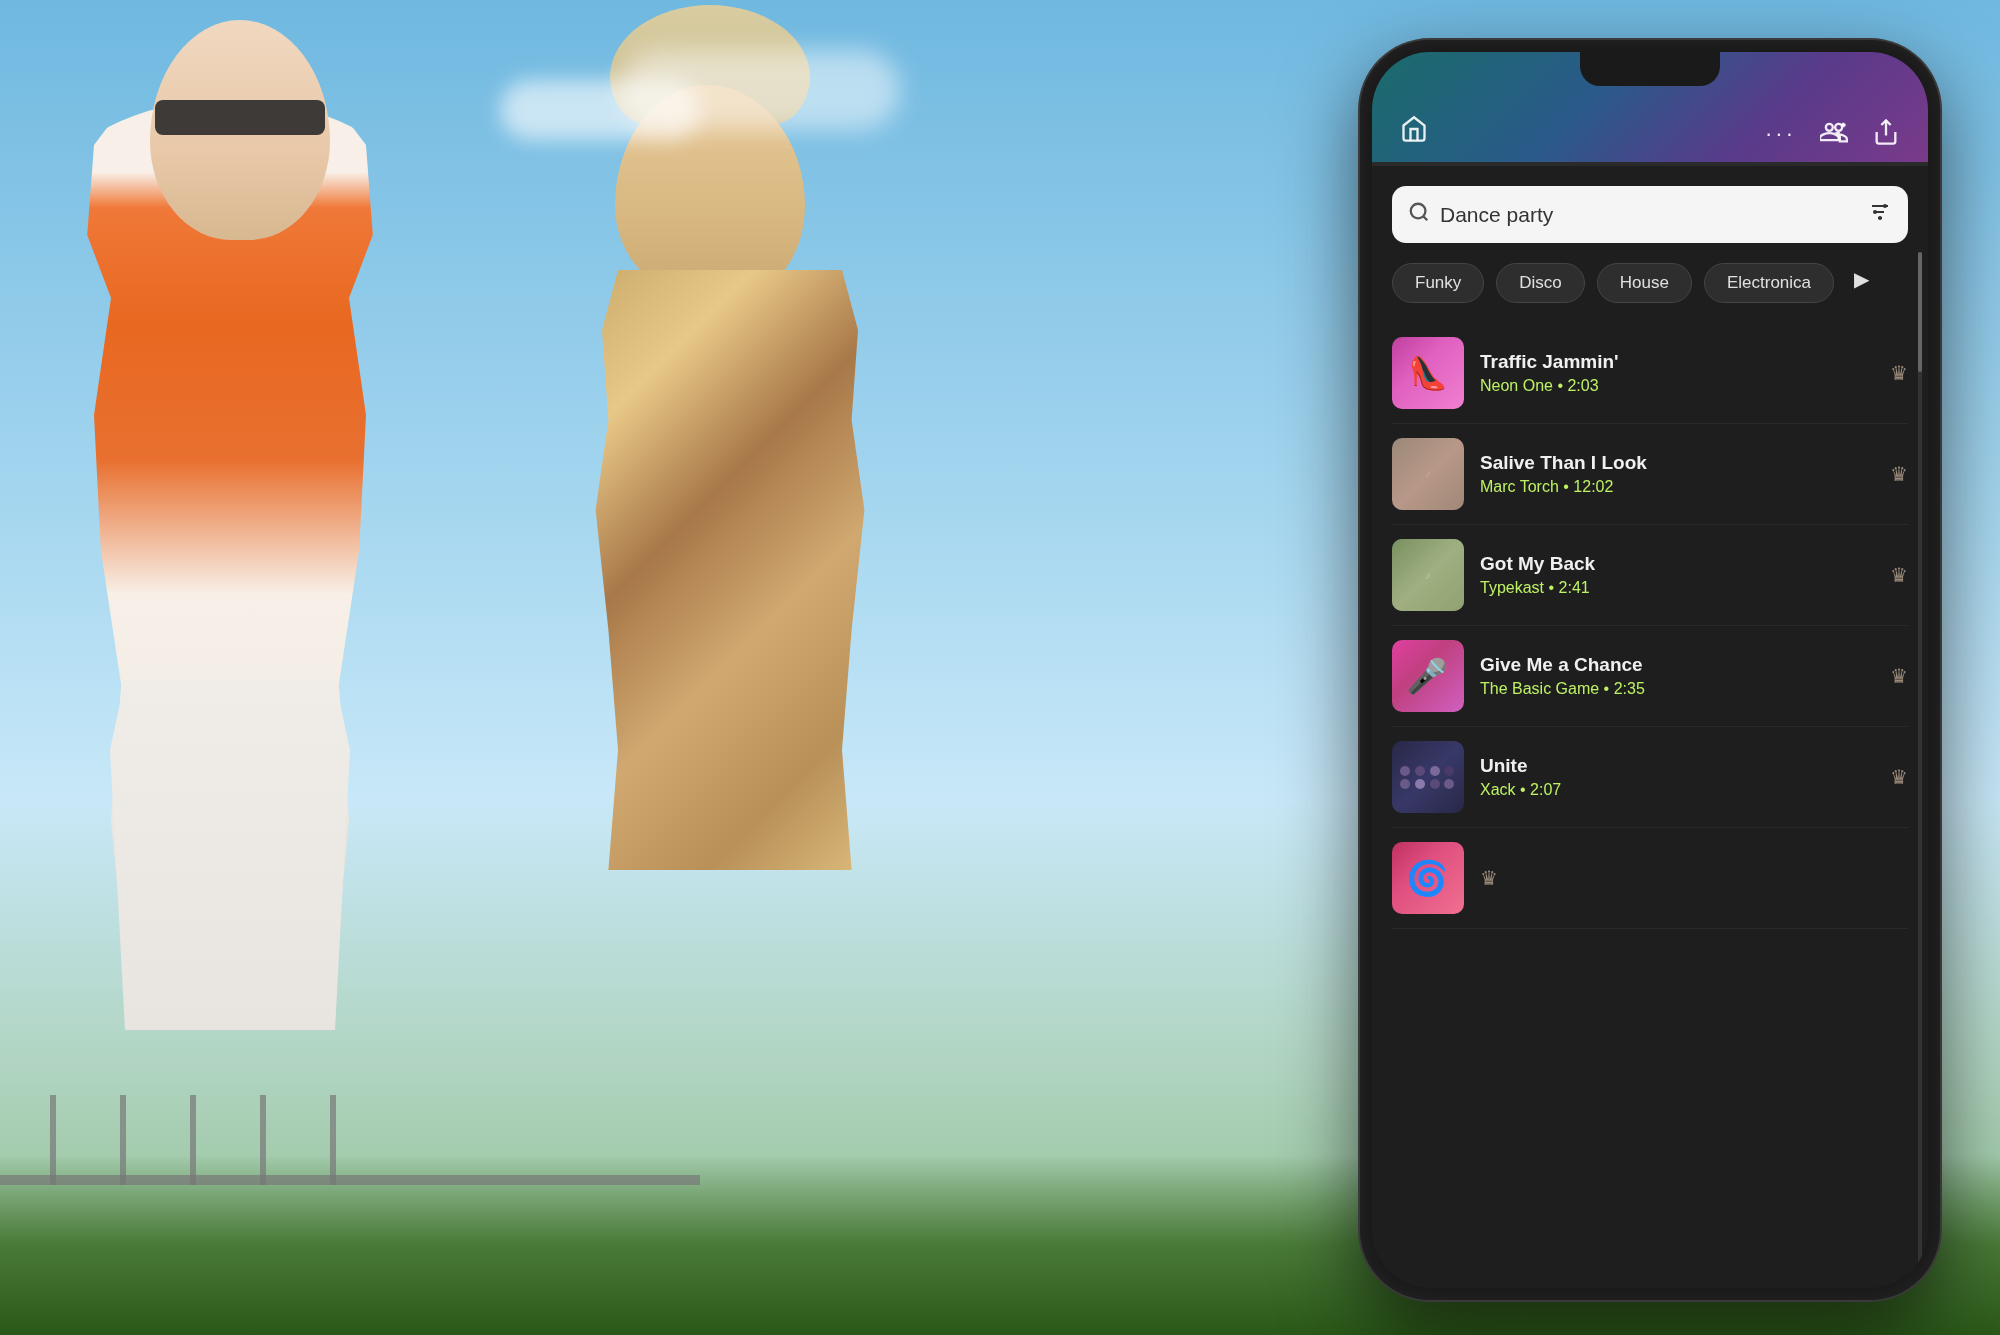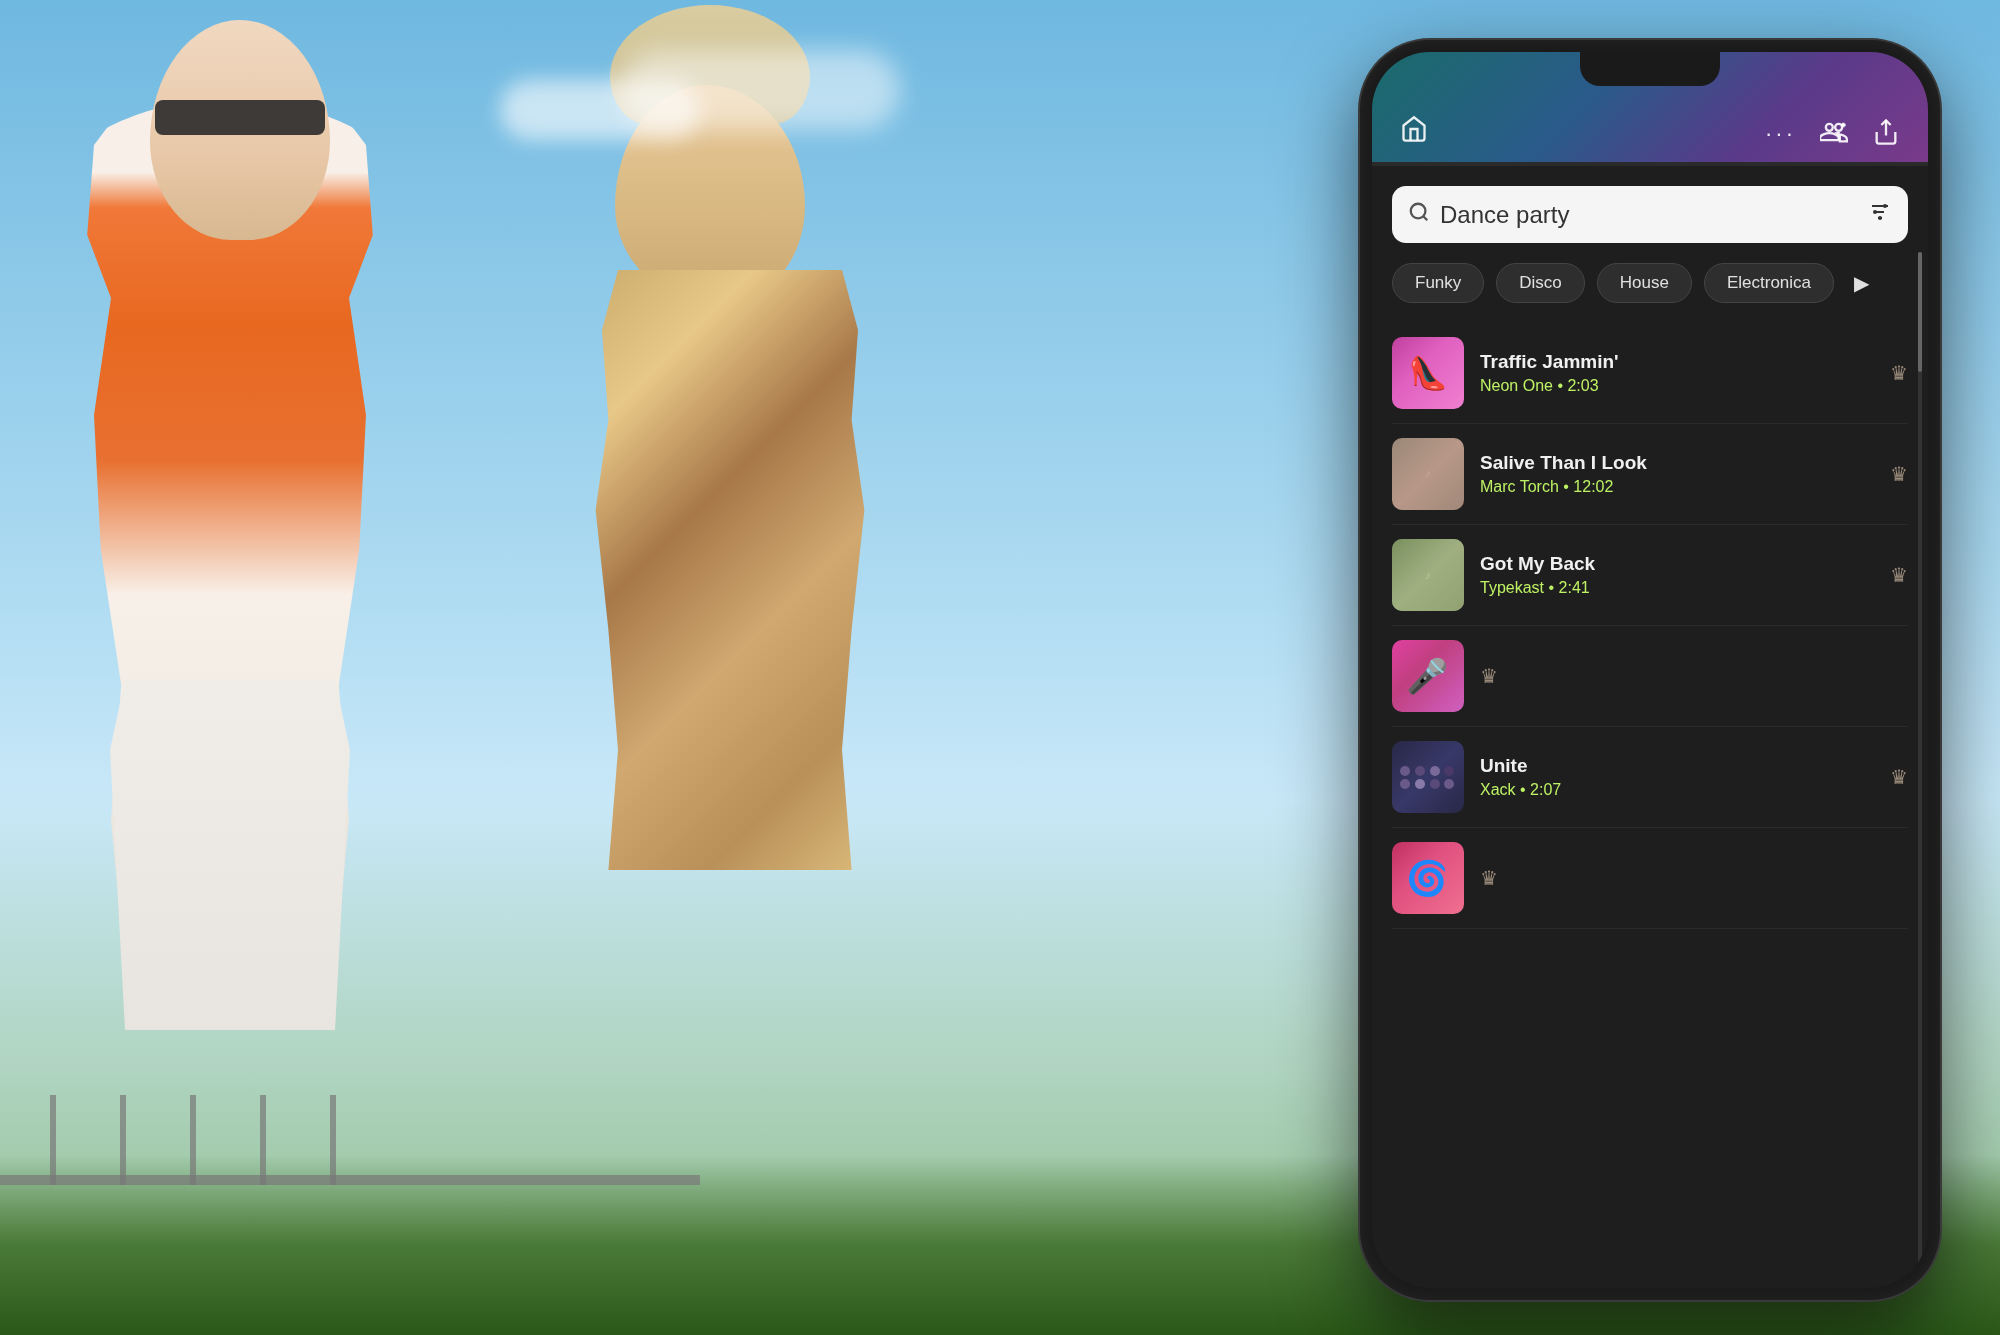--- a/index.html
+++ b/index.html
@@ -129,38 +129,37 @@
       gap: 10px;
     }
 
     .search-icon-wrap {
       color: #555;
       font-size: 20px;
     }
 
     .search-input-text {
       flex: 1;
-      font-size: 24px;
+      font-size: 21px;
       color: #333;
       background: transparent;
       border: none;
       outline: none;
     }
 
     .filter-icon-wrap {
       color: #333;
       font-size: 20px;
     }
 
     
     .genre-chips {
       display: flex;
       gap: 12px;
       margin-bottom: 20px;
-      align-items: center;
       overflow: hidden;
     }
 
     .genre-chip {
       background: #2e2e2e;
       color: #e0e0e0;
       border-radius: 22px;
       padding: 9px 22px;
       font-size: 17px;
       white-space: nowrap;
@@ -419,20 +418,28 @@
                 <span>2:41</span>
               </div>
             </div>
             <div class="track-crown">♛</div>
           </div>
 
           <div class="track-item">
             <div class="track-art track-art-4">
               <span style="font-size:34px;">🎤</span>
             </div>
+            <div class="track-info">
+              <div class="track-title">Give Me a Chance</div>
+              <div class="track-meta">
+                <span>The Basic Game</span>
+                <span> • </span>
+                <span>2:35</span>
+              </div>
+            </div>
             <div class="track-crown">♛</div>
           </div>
 
           <div class="track-item">
             <div class="track-art track-art-5">
 
               <div style="width:100%;height:100%;background:linear-gradient(135deg,#282848 0%,#383868 50%,#282848 100%);display:grid;grid-template-columns:repeat(4,1fr);gap:3px;padding:8px;align-content:center;">
                 <div style="width:10px;height:10px;border-radius:50%;background:#6a5a8a;"></div>
                 <div style="width:10px;height:10px;border-radius:50%;background:#5a4a7a;"></div>
                 <div style="width:10px;height:10px;border-radius:50%;background:#7a6a9a;"></div>

